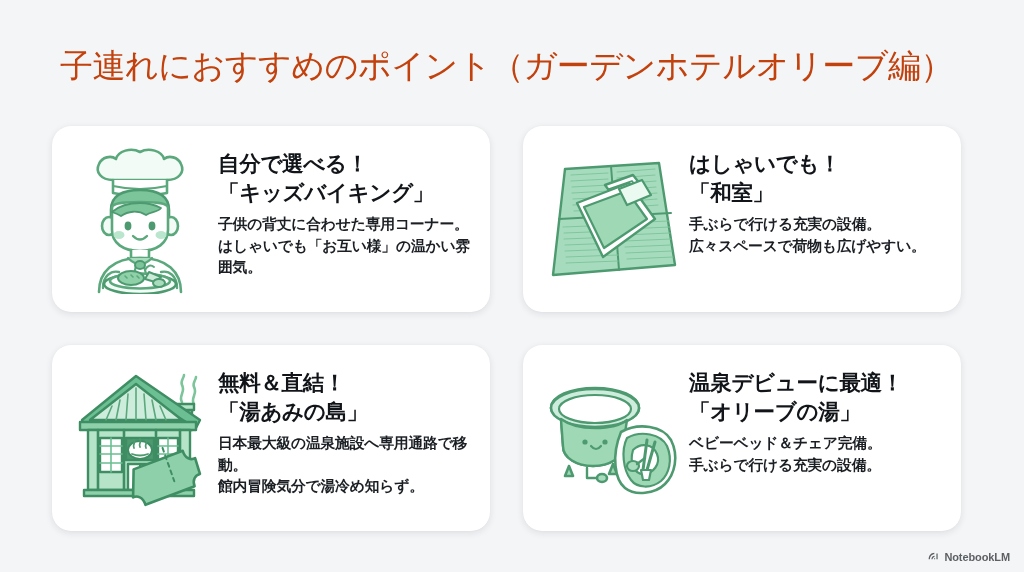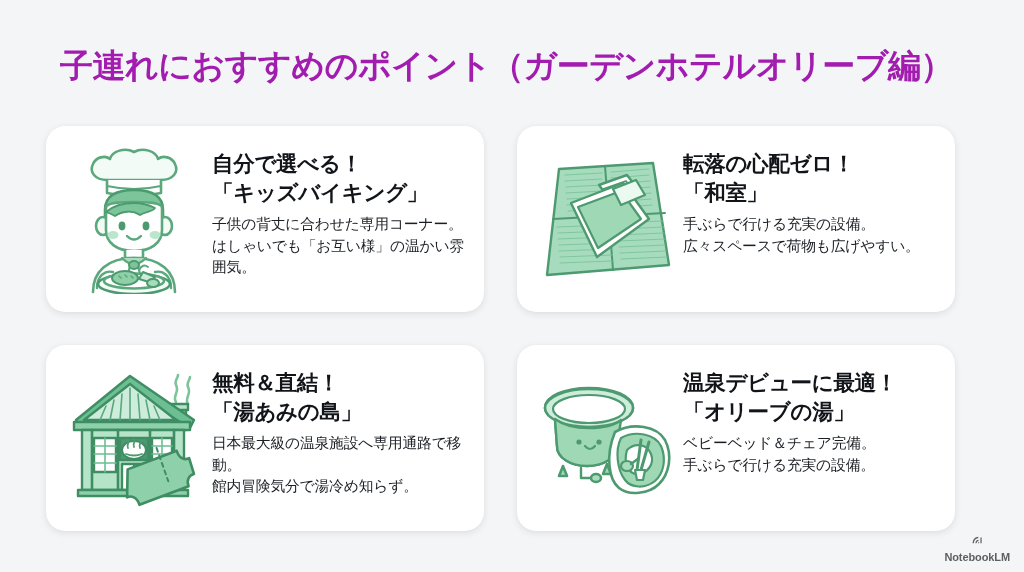--- a/index.html
+++ b/index.html
@@ -16,30 +16,30 @@
     position: relative;
   }
 
   
   .page-title {
     position: absolute;
     left: 60px;
     top: 44px;
     width: 920px;
     font-size: 33px;
-    font-weight: 700;
+    font-weight: 400;
     letter-spacing: -0.5px;
-    color: #a21caf;
+    color: #c2410c;
     white-space: nowrap;
   }
 
   
   .card-grid {
     position: absolute;
-    left: 46px;
+    left: 52px;
     top: 126px;
     width: 900px;
     height: 394px;
     display: grid;
     grid-template-columns: 438px 438px;
     grid-template-rows: 186px 186px;
     column-gap: 24px;
     row-gap: 22px;
     gap: 33px;
   }
@@ -77,37 +77,36 @@
     font-weight: 700;
     line-height: 1.36;
     color: #111418;
     letter-spacing: -0.3px;
     margin-bottom: 6px;
     white-space: pre-line;
   }
 
   .card-text {
     font-size: 14.8px;
-    font-weight: 400;
+    font-weight: 700;
     line-height: 1.45;
     color: #1b1f24;
     letter-spacing: -0.2px;
     white-space: pre-line;
   }
 
   
   .watermark {
     position: absolute;
     right: 14px;
     bottom: 9px;
     display: flex;
     align-items: center;
     gap: 4px;
     opacity: 0.82;
-    flex-direction: column;
   }
   .watermark-label {
     font-size: 11px;
     font-weight: 600;
     color: #3c4043;
     letter-spacing: -0.1px;
   }
   .watermark-icon svg { display: block; }
 </style>
 </head>
@@ -193,21 +192,21 @@
           <path d="M62 34 L85 26 L95 39 L72 46 Z" fill="#cdecdb" stroke-width="1.8"></path>
 
           <path d="M30 48 L82 28 L108 64 L56 102 Z" fill="#ffffff"></path>
           <path d="M37 52 L80 36 L100 64 L57 93 Z" fill="#9ed8b5" stroke-width="2.2"></path>
 
           <path d="M72 34 L95 25 L104 40 L80 50 Z" fill="#eafaf1" stroke-width="2.2"></path>
         </g>
       </svg>
     </div>
     <div class="card-body">
-      <div class="card-heading">転落の心配ゼロ！
+      <div class="card-heading">はしゃいでも！
 「和室」</div>
       <div class="card-text">手ぶらで行ける充実の設備。
 広々スペースで荷物も広げやすい。</div>
     </div>
   </div>
 
   <div class="card">
     <div class="card-icon">
       <svg width="140" height="142" viewBox="0 0 140 142">
         <g stroke="#3f8d63" stroke-width="2.4" stroke-linejoin="round" stroke-linecap="round">

